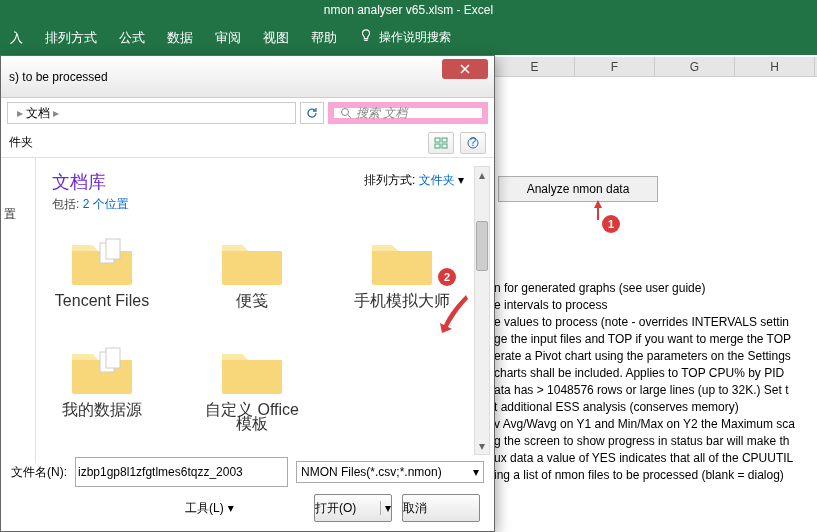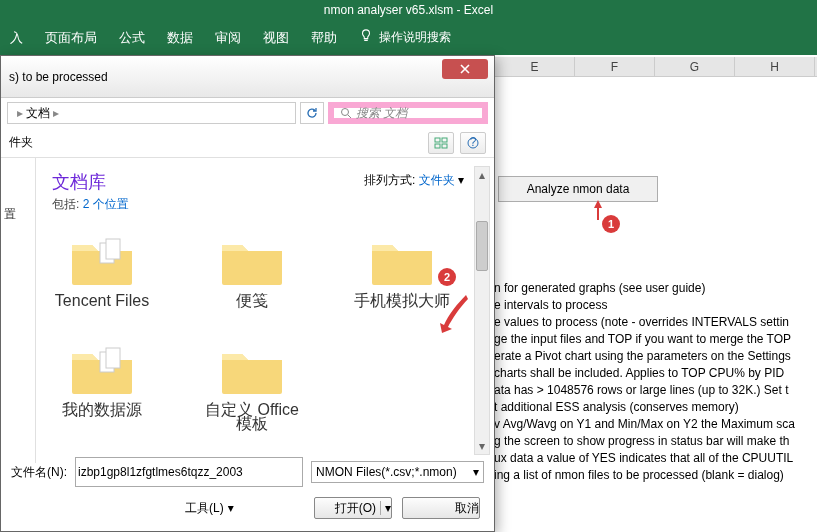--- a/index.html
+++ b/index.html
@@ -48,33 +48,33 @@
 .file-icon{width:52px;height:64px;margin:0 auto 4px;background:#fff;border:1px solid #ccc;position:relative}
 .file-icon::before{content:"";position:absolute;top:0;right:0;width:14px;height:14px;background:linear-gradient(135deg,#fff 50%,#ddd 50%);}
 .folder-label{font-size:16px;color:#333;line-height:14px;word-break:break-all}
 .scroll-track{position:absolute;right:4px;top:8px;bottom:8px;width:16px;background:#f0f0f0;border:1px solid #ddd}
 .scroll-thumb{position:absolute;left:1px;right:1px;top:54px;height:50px;background:#cdcdcd;border:1px solid #aaa;border-radius:2px}
 .scroll-arrow{position:absolute;left:0;right:0;height:16px;display:flex;align-items:center;justify-content:center;color:#666}
 .sa-up{top:0}.sa-down{bottom:0}
 .bottom-bar{position:absolute;bottom:44px;left:0;right:0;height:30px;display:flex;align-items:center;padding:0 10px;gap:8px}
 .fname-label{font-size:12px}
 .fname-input{flex:1;height:30px;border:1px solid #aaa;padding:0 2px;font-size:12px}
-.filter-select{width:173px;height:22px;border:1px solid #aaa;font-size:12px;padding:0 4px;display:flex;align-items:center;justify-content:space-between}
+.filter-select{width:188px;height:22px;border:1px solid #aaa;font-size:12px;padding:0 4px;display:flex;align-items:center;justify-content:space-between}
 .btn-bar{position:absolute;bottom:6px;left:0;right:0;height:34px;display:flex;align-items:center;justify-content:flex-end;padding:0 14px;gap:10px}
 .tools-btn{margin-right:auto;margin-left:170px;font-size:12px;display:flex;align-items:center;gap:4px}
-.dlg-btn{width:78px;height:22px;border:1px solid #888;background:linear-gradient(#fdfdfd,#e6e6e6);border-radius:2px;font-size:12px;display:flex;align-items:center;justify-content:flex-end;gap:4px;cursor:pointer}
+.dlg-btn{width:78px;height:28px;border:1px solid #888;background:linear-gradient(#fdfdfd,#e6e6e6);border-radius:2px;font-size:12px;display:flex;align-items:center;justify-content:space-between;gap:4px;cursor:pointer}
 </style>
 </head>
 <body>
 
 <div class="ribbon">
   <div class="title-bar">nmon analyser v65.xlsm  -  Excel</div>
   <div class="tabs">
     <div class="tab">入</div>
-    <div class="tab">页面布局</div>
+    <div class="tab">排列方式</div>
     <div class="tab">公式</div>
     <div class="tab">数据</div>
     <div class="tab">审阅</div>
     <div class="tab">视图</div>
     <div class="tab">帮助</div>
     <div class="tab tab-help">
       <svg class="bulb" viewBox="0 0 16 16">
           <path fill="none" stroke="#fff" stroke-width="1.2" d="M8 1a4 4 0 014 4c0 2-1.5 3-2 4v2H6v-2c-.5-1-2-2-2-4a4 4 0 014-4zM6 13h4"></path>
         </svg>
       <span>操作说明搜索</span>

